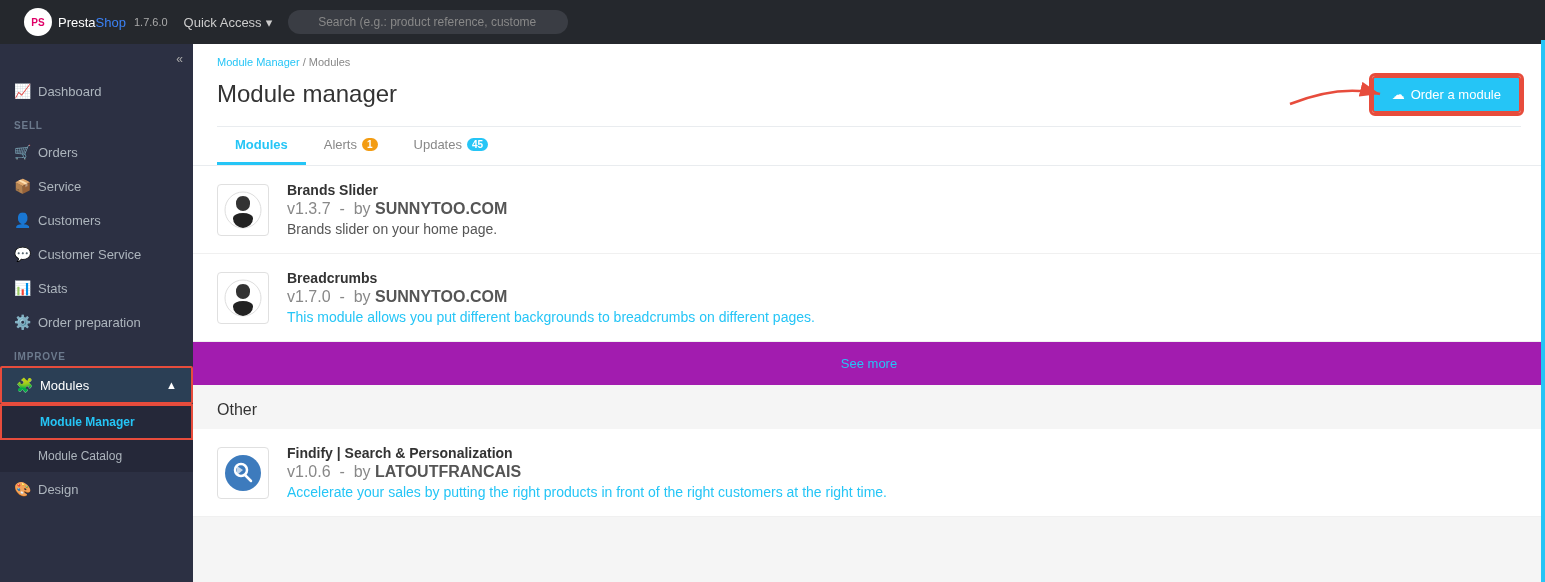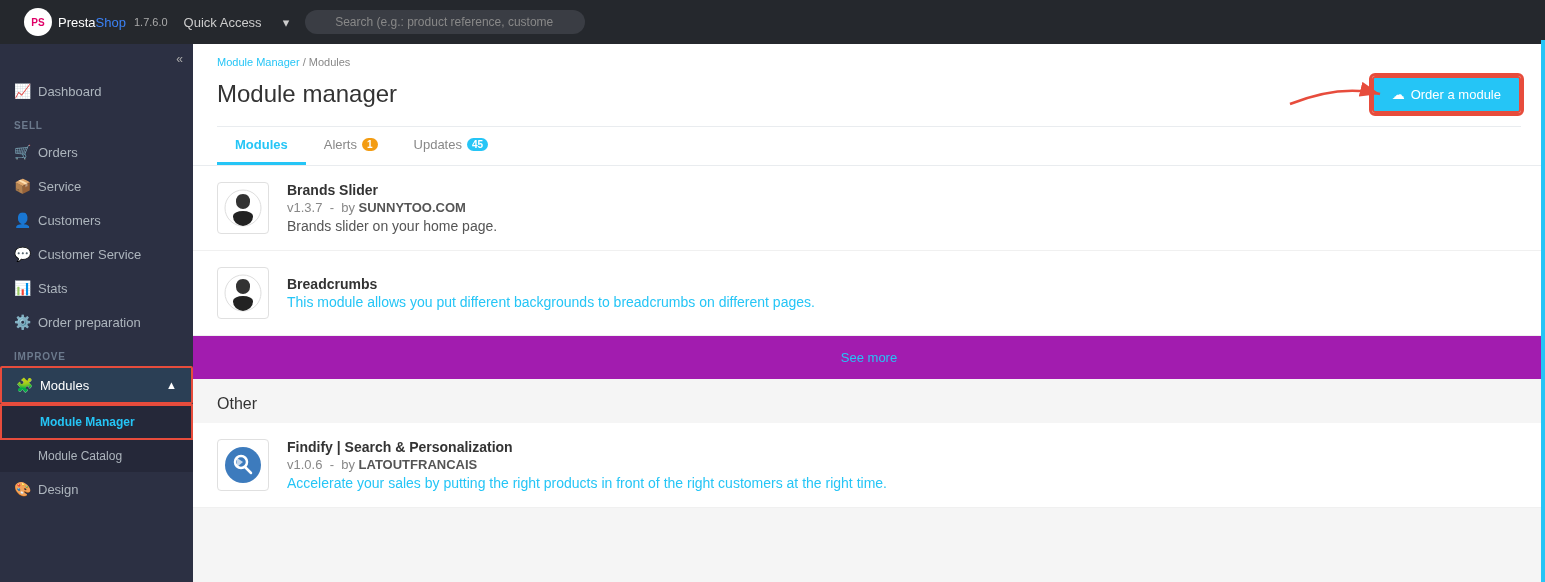--- a/index.html
+++ b/index.html
@@ -37,21 +37,21 @@
     .logo-version { color: #aaa; font-size: 11px; margin-left: 2px; }
 
     .quick-access-btn {
       background: none;
       border: none;
       color: #ccc;
       font-size: 13px;
       cursor: pointer;
       display: flex;
       align-items: center;
-      gap: 21px;
+      gap: 4px;
     }
 
     .search-bar {
       background: #3a3d44;
       border: none;
       border-radius: 20px;
       padding: 5px 14px 5px 30px;
       color: #ccc;
       font-size: 12px;
       width: 280px;
@@ -242,21 +242,21 @@
     }
     .module-logo svg { width: 40px; height: 40px; }
     .module-info { flex: 1; }
     .module-name {
       font-size: 14px;
       font-weight: 600;
       color: #333;
       margin-bottom: 2px;
     }
     .module-meta {
-      font-size: 13px;
+      font-size: 16px;
       color: #888;
       margin-bottom: 3px;
     }
     .module-meta b { color: #555; font-weight: 600; }
     .module-desc {
       font-size: 14px;
       color: #25c5f6;
     }
 
     .see-more-row {
@@ -445,20 +445,24 @@
           <svg viewBox="0 0 40 40">
             <ellipse cx="20" cy="20" rx="18" ry="18" fill="#fff" stroke="#ddd" stroke-width="1"></ellipse>
             <circle cx="20" cy="14" r="7" fill="#333"></circle>
             <path d="M13,14 Q13,6 20,6 Q27,6 27,14" fill="#333"></path>
             <ellipse cx="20" cy="28" rx="10" ry="5" fill="#222"></ellipse>
             <path d="M10,28 Q10,36 20,38 Q30,36 30,28" fill="#222"></path>
           </svg>
         </div>
         <div class="module-info">
           <div class="module-name">Breadcrumbs</div>
+          <div class="module-meta">
+            <span>v1.7.0</span>
+            &nbsp;-&nbsp; by <b>SUNNYTOO.COM</b>
+          </div>
           <div class="module-desc">This module allows you put different backgrounds to breadcrumbs on different pages.</div>
         </div>
       </div>
     </div>
 
     <div class="see-more-row">
       <a class="see-more-link">See more</a>
     </div>
 
     <div class="section-header">Other</div>

